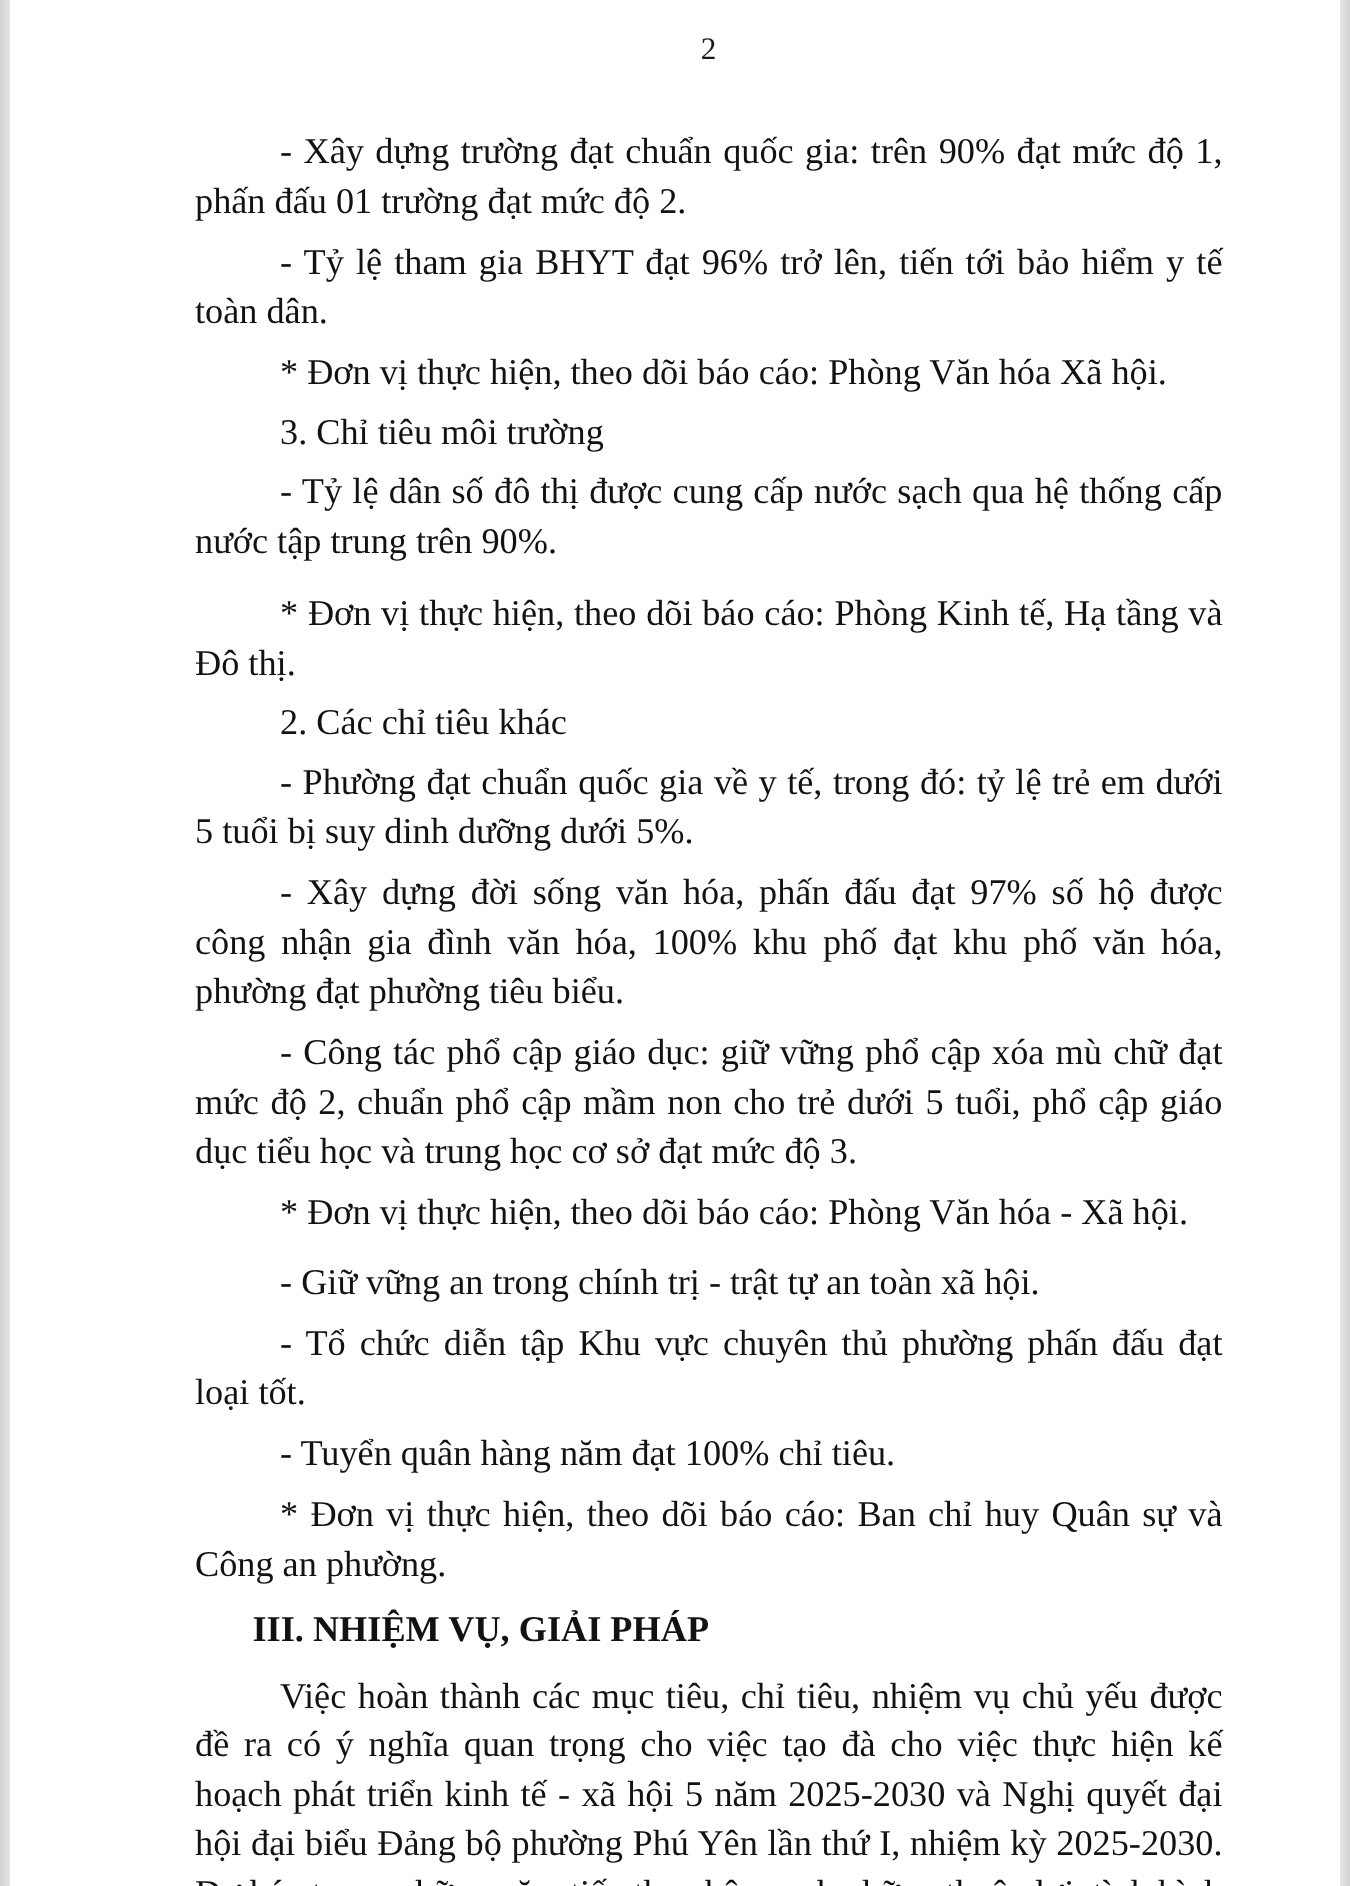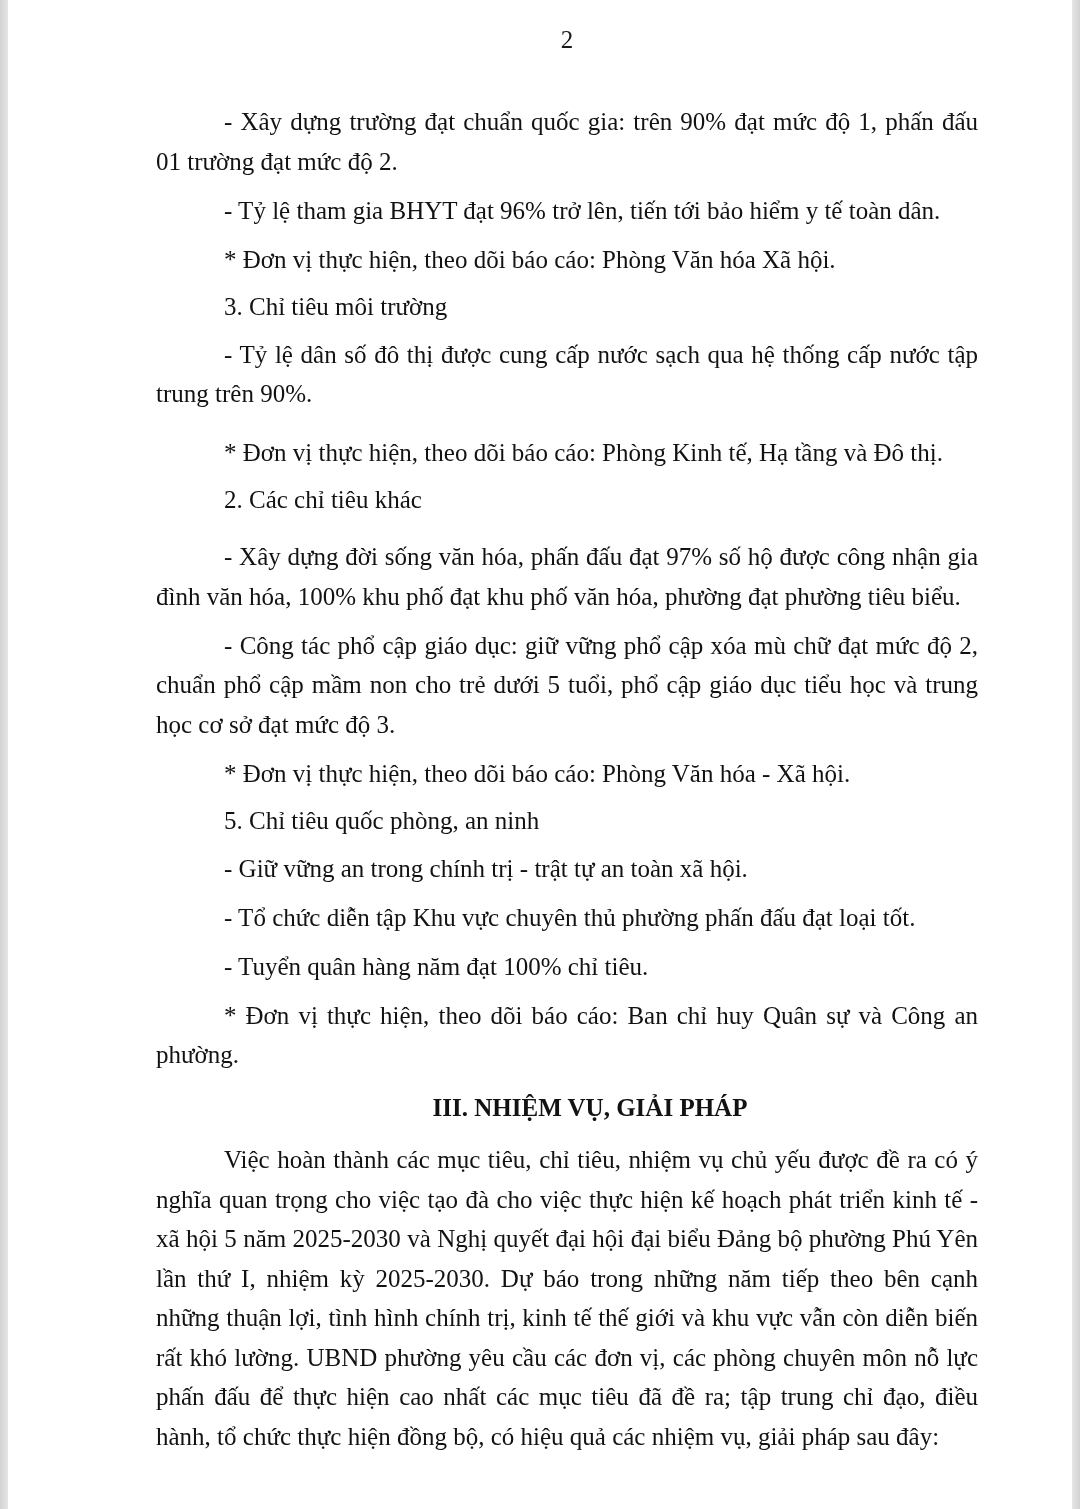--- a/index.html
+++ b/index.html
@@ -54,21 +54,21 @@
     letter-spacing: 0.2px;
   }
 
   
   .body-block {
     margin-top: 48px;
   }
 
   p {
     margin: 0;
-    font-size: 25px;
+    font-size: 29px;
     line-height: 39.5px;
     color: #121212;
     text-align: justify;
     text-justify: inter-word;
     -webkit-hyphens: none;
     hyphens: none;
   }
 
   
   p.indent {
@@ -86,21 +86,21 @@
   }
 
   p.head {
     font-weight: normal;
     text-indent: 68px;
   }
 
   p.head-roman {
     font-weight: bold;
     text-indent: 46px;
-    text-align: center;
+    text-align: left;
   }
 
   
   .gap { height: 9.5px; }
   .gap-sm { height: 8px; }
   .gap-lg { height: 13px; }
 </style>
 </head>
 <body>
 
@@ -121,28 +121,28 @@
         <div class="gap-sm"></div>
         <p class="head">3. Chỉ tiêu môi trường</p>
         <div class="gap-sm"></div>
         <p class="indent">- Tỷ lệ dân số đô thị được cung cấp nước sạch qua hệ thống cấp nước tập trung trên 90%.</p>
         <div class="gap"></div>
         <div class="gap"></div>
         <p class="indent">* Đơn vị thực hiện, theo dõi báo cáo: Phòng Kinh tế, Hạ tầng và Đô thị.</p>
         <div class="gap-sm"></div>
         <p class="head">2. Các chỉ tiêu khác</p>
         <div class="gap-sm"></div>
+        <p class="indent">- Phường đạt chuẩn quốc gia về y tế, trong đó: tỷ lệ trẻ em dưới 5 tuổi bị suy dinh dưỡng dưới 5%.</p>
         <div class="gap"></div>
         <p class="indent">- Xây dựng đời sống văn hóa, phấn đấu đạt 97% số hộ được công nhận gia đình văn hóa, 100% khu phố đạt khu phố văn hóa, phường đạt phường tiêu biểu.</p>
         <div class="gap"></div>
         <p class="indent">- Công tác phổ cập giáo dục: giữ vững phổ cập xóa mù chữ đạt mức độ 2, chuẩn phổ cập mầm non cho trẻ dưới 5 tuổi, phổ cập giáo dục tiểu học và trung học cơ sở đạt mức độ 3.</p>
         <div class="gap"></div>
         <p class="indent">* Đơn vị thực hiện, theo dõi báo cáo: Phòng Văn hóa - Xã hội.</p>
         <div class="gap-sm"></div>
-        <p class="head">5. Chỉ tiêu quốc phòng, an ninh</p>
         <div class="gap-sm"></div>
         <p class="flush">- Giữ vững an trong chính trị - trật tự an toàn xã hội.</p>
         <div class="gap"></div>
         <p class="flush">- Tổ chức diễn tập Khu vực chuyên thủ phường phấn đấu đạt loại tốt.</p>
         <div class="gap"></div>
         <p class="flush">- Tuyển quân hàng năm đạt 100% chỉ tiêu.</p>
         <div class="gap"></div>
         <p class="flush">* Đơn vị thực hiện, theo dõi báo cáo: Ban chỉ huy Quân sự và Công an phường.</p>
         <div class="gap-lg"></div>
         <p class="head-roman">III. NHIỆM VỤ, GIẢI PHÁP</p>

